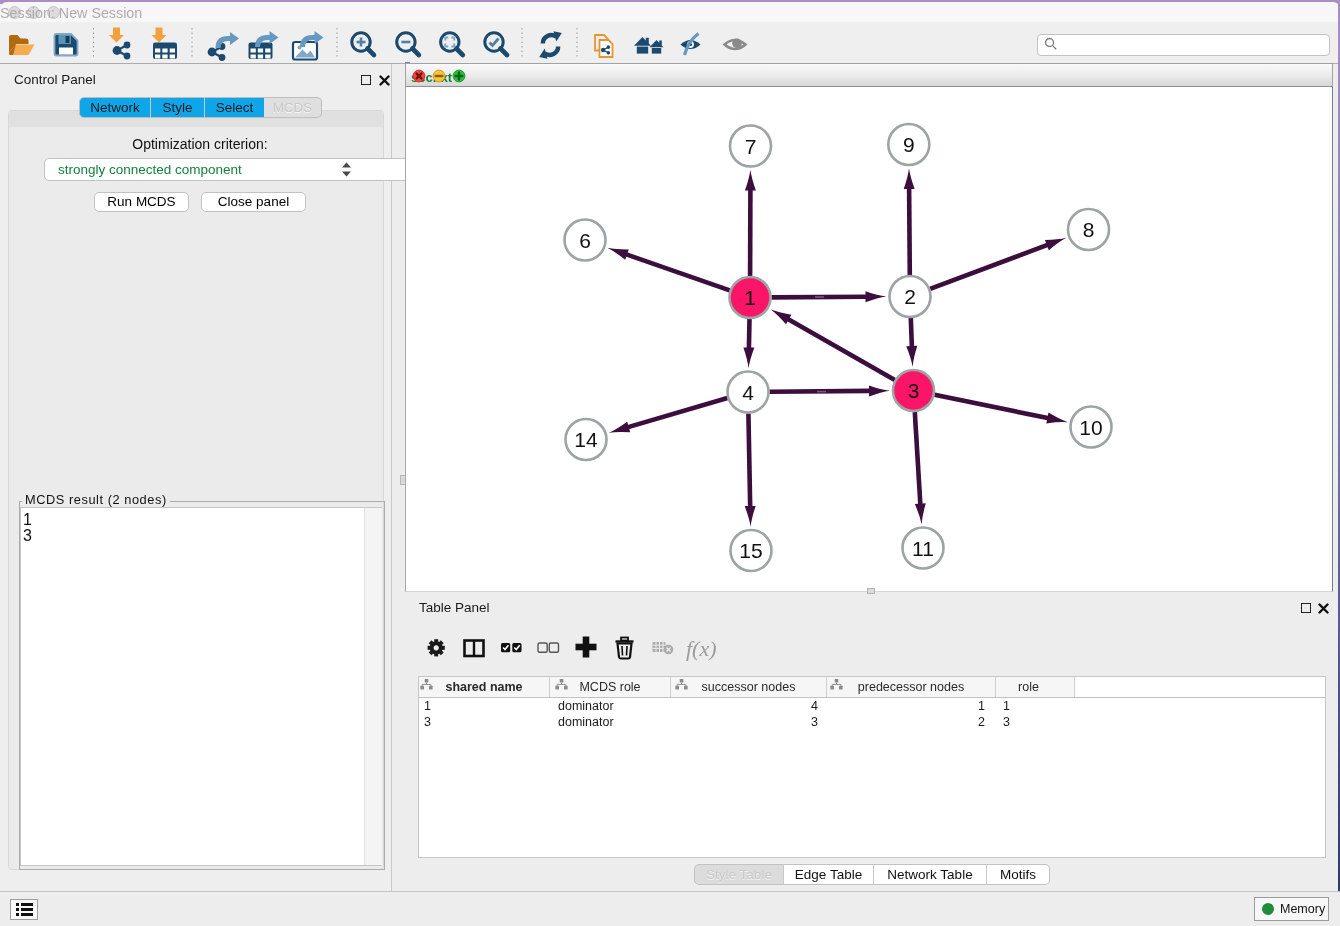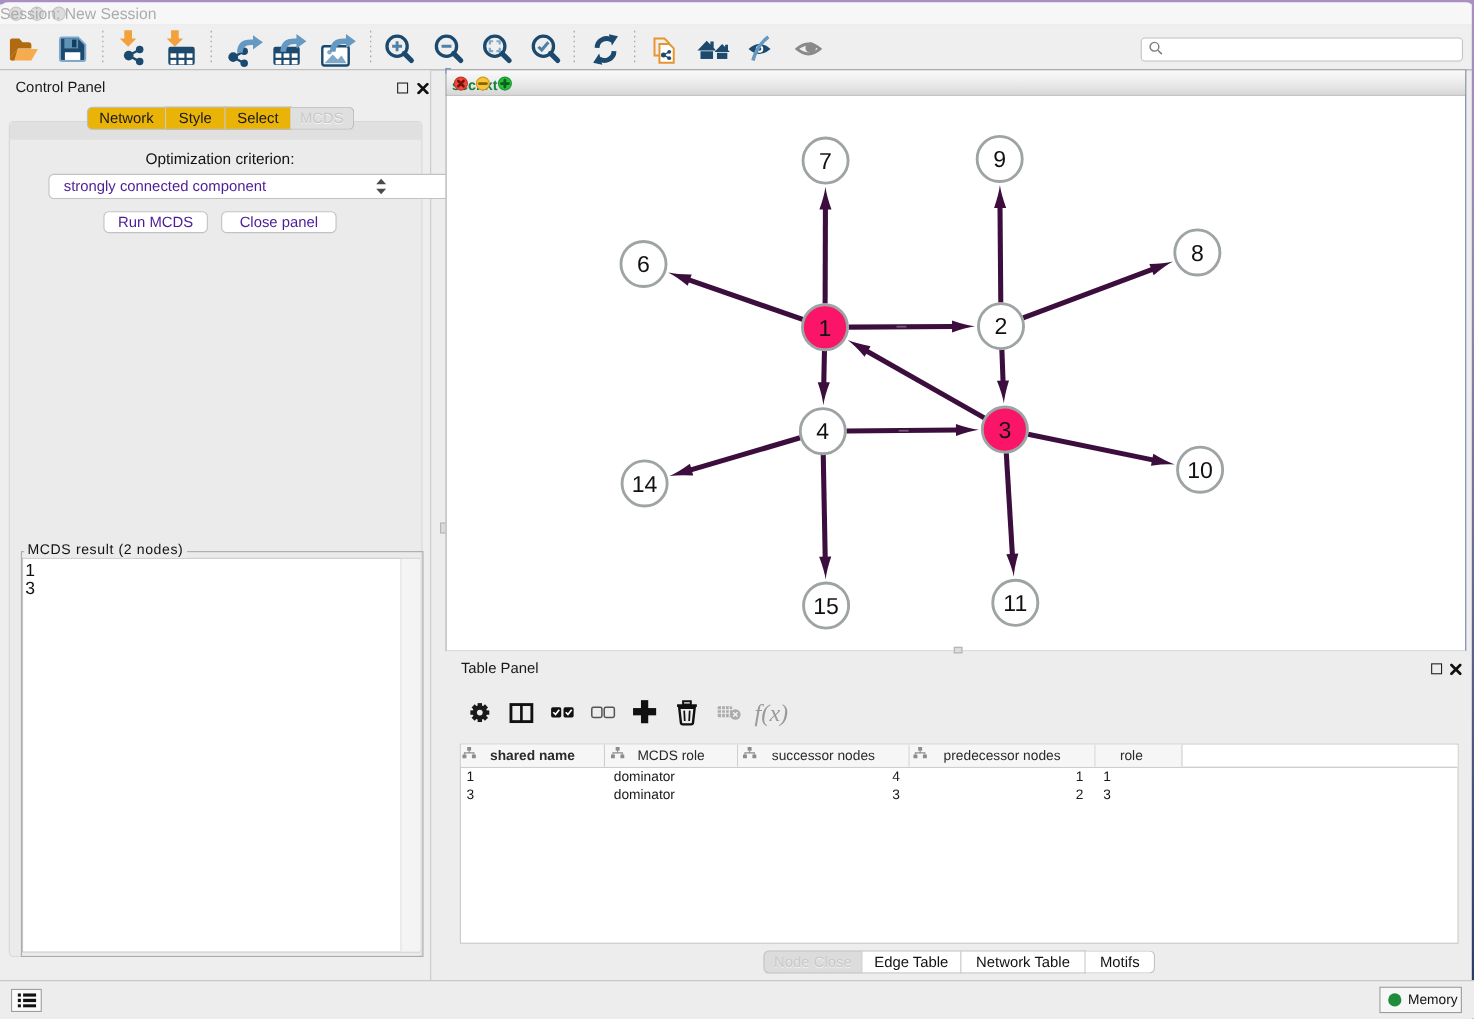--- a/index.html
+++ b/index.html
@@ -11,31 +11,31 @@
 .tl{position:absolute;top:6px;width:13px;height:13px;border-radius:50%;background:#DCDCDC;border:1px solid #C6C6C6;box-sizing:border-box;}
 #wtitle{left:0;top:4.5px;width:1338px;text-align:left;font-size:14.3px;color:#ACACAC;}
 #toolbar{left:0;top:22px;width:1340px;height:41px;background:#EFEFEF;border-bottom:1px solid #ABABAB;}
 #search{left:1037px;top:34px;width:291px;height:20px;background:#fff;border:1px solid #C2C2C2;border-radius:4px;}
 
 #cpanel{left:0;top:64px;width:392px;height:827px;background:#EEEEEE;border-right:1px solid #C9C9C9;box-sizing:border-box;}
 #cptitle{left:14px;top:71.5px;font-size:13.5px;color:#1a1a1a;}
 .sqbtn{position:absolute;width:10px;height:10px;border:1.5px solid #222;box-sizing:border-box;}
 #tabpane{left:8px;top:110px;width:376px;height:760px;background:#EBEBEB;border:1px solid #D8D8D8;border-radius:4px;box-sizing:border-box;}
 #tabstrip{left:9px;top:111px;width:374px;height:16px;background:#E0E0E0;border-radius:4px 4px 0 0;}
-.tab{position:absolute;top:97px;height:21px;box-sizing:border-box;background:#eab308;border:1px solid #BDBDBD;
+.tab{position:absolute;top:97px;height:21px;box-sizing:border-box;background:#0ea5e9;border:1px solid #BDBDBD;
  font-size:13.5px;color:#1a1a1a;text-align:center;line-height:19px;}
 #tabN{left:79px;width:72px;border-radius:5px 0 0 5px;}
 #tabS{left:150px;width:55px;border-left:1px solid #C9C9C9;}
 #tabSe{left:204px;width:61px;border-left:1px solid #C9C9C9;}
 #tabM{left:264px;width:58px;border-radius:0 5px 5px 0;border-left:none;background:#DFDFDF;color:#C8C8C8;text-shadow:0 1px 0 #F5F5F5;}
 #optlabel{left:4px;top:136px;width:392px;text-align:center;font-size:14px;color:#111;}
 #combo{left:44px;top:158px;width:365px;height:23px;background:#fff;border:1px solid #C2C2C2;border-radius:5px;box-sizing:border-box;
- font-size:13.5px;color:#4c1d95;line-height:21px;padding-left:13px;}
+ font-size:13.5px;color:#15803d;line-height:21px;padding-left:13px;}
 .btn{position:absolute;top:192px;height:20px;background:#fff;border:1px solid #C2C2C2;border-radius:5px;box-sizing:border-box;
- font-size:13.5px;color:#4c1d95;text-align:center;line-height:18px;}
+ font-size:13.5px;color:#000000;text-align:center;line-height:18px;}
 #runbtn{left:94px;width:95px;}
 #closebtn{left:201px;width:105px;}
 #groupbox{left:19px;top:501px;width:364px;height:367px;border:1px solid #ABABAB;}
 #grouplabel{left:22px;top:492px;background:#EBEBEB;padding:0 3px;font-size:12.8px;color:#111;letter-spacing:0.55px;}
 #mcdslist{left:20px;top:507px;width:362px;height:359px;background:#fff;border:1px solid #C6C6C6;box-sizing:border-box;}
 #mcdsscroll{left:364px;top:508px;width:17px;height:357px;background:#F4F4F4;border-left:1px solid #E2E2E2;}
 .mcdsitem{position:absolute;left:23px;font-size:16px;color:#111;}
 
 #split{left:399.5px;top:474.5px;width:5px;height:8px;background:#DADADA;border:1px solid #B5B5B5;}
 
@@ -355,21 +355,21 @@
 <div class="abs tcell" style="left:424px;top:698px;">1</div>
 <div class="abs tcell" style="left:558px;top:698px;">dominator</div>
 <div class="abs tcell" style="left:770px;top:698px;width:48px;text-align:right;">4</div>
 <div class="abs tcell" style="left:935px;top:698px;width:50px;text-align:right;">1</div>
 <div class="abs tcell" style="left:1003px;top:698px;">1</div>
 <div class="abs tcell" style="left:424px;top:714px;">3</div>
 <div class="abs tcell" style="left:558px;top:714px;">dominator</div>
 <div class="abs tcell" style="left:770px;top:714px;width:48px;text-align:right;">3</div>
 <div class="abs tcell" style="left:935px;top:714px;width:50px;text-align:right;">2</div>
 <div class="abs tcell" style="left:1003px;top:714px;">3</div>
-<div class="abs ttab" style="left:694px;width:90px;border-radius:5px 0 0 5px;background:#DCDCDC;color:#C9C9C9;text-shadow:0 1px 0 #F2F2F2;">Node Close</div>
+<div class="abs ttab" style="left:694px;width:90px;border-radius:5px 0 0 5px;background:#DCDCDC;color:#C9C9C9;text-shadow:0 1px 0 #F2F2F2;">Style Table</div>
 <div class="abs ttab" style="left:783px;width:91px;border-left:1px solid #C9C9C9;">Edge Table</div>
 <div class="abs ttab" style="left:873px;width:114px;border-left:1px solid #C9C9C9;">Network Table</div>
 <div class="abs ttab" style="left:986px;width:64px;border-left:1px solid #C9C9C9;border-radius:0 5px 5px 0;">Motifs</div>
 
 <div class="abs" id="statusbar"></div>
 <div class="abs" id="stbtn"></div>
 <svg class="abs" style="left:16px;top:903px;" width="17" height="13" viewBox="0 0 17 13">
     <g fill="#111">
       <rect x="0" y="0" width="3" height="3"></rect>
       <rect x="0" y="5" width="3" height="3"></rect>

